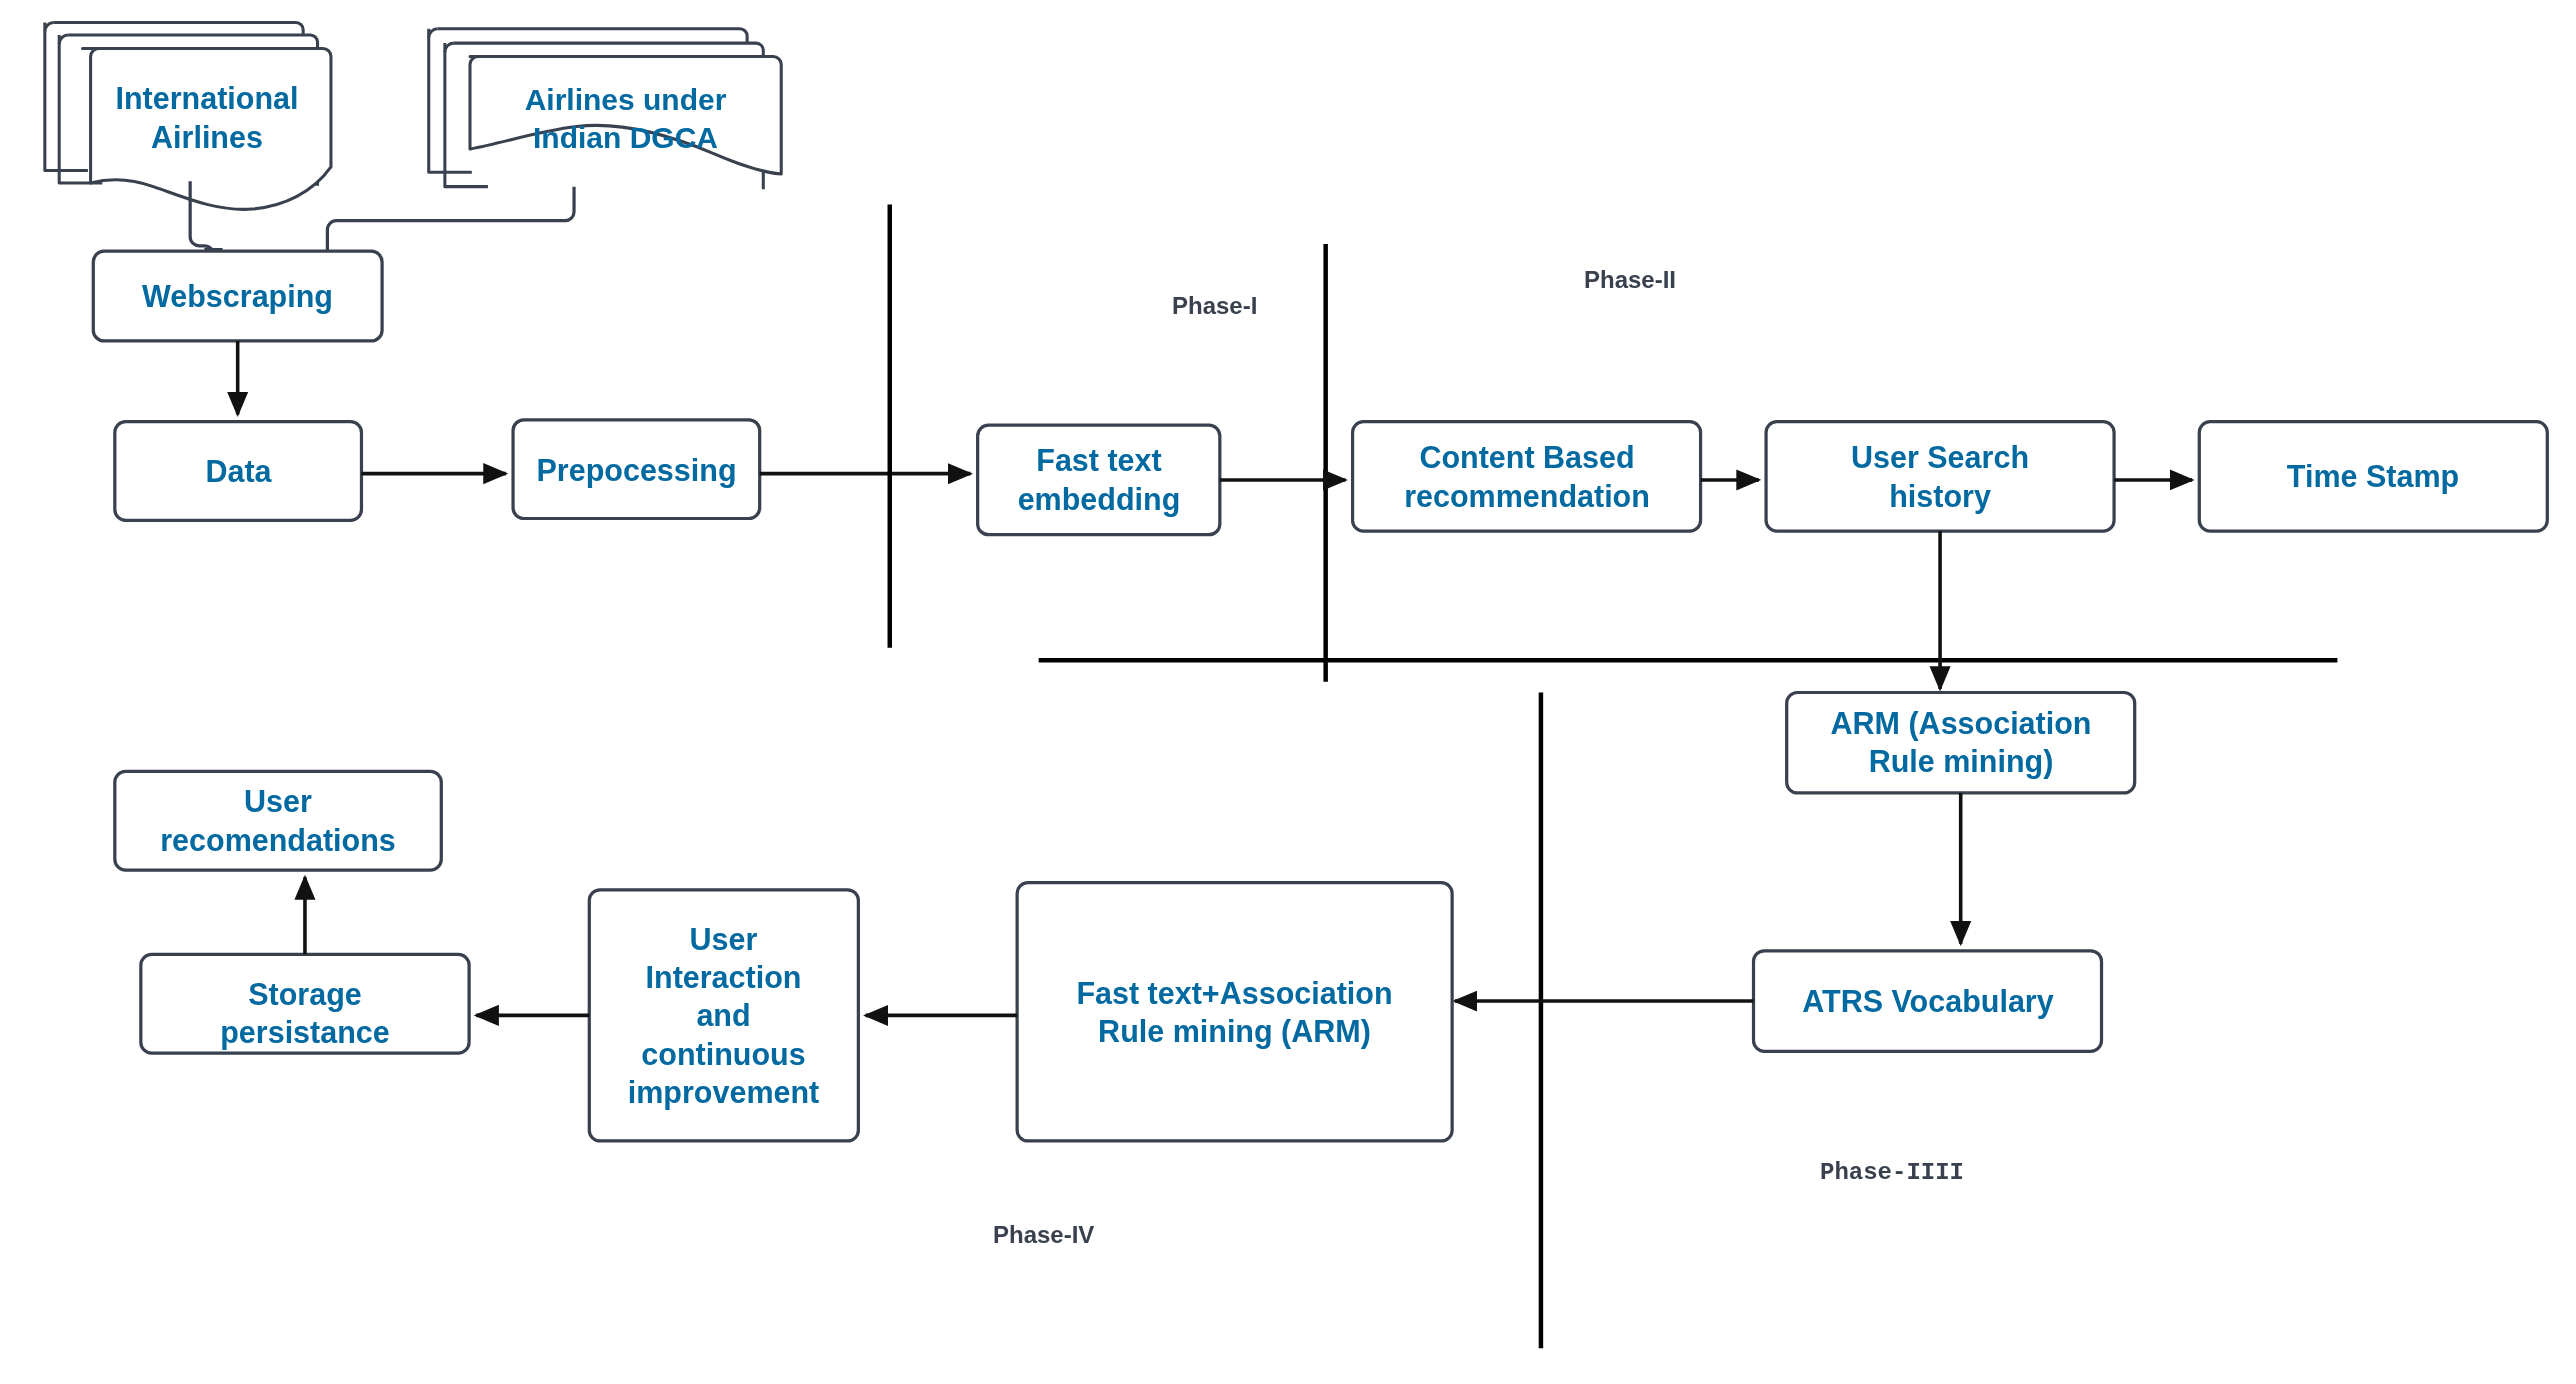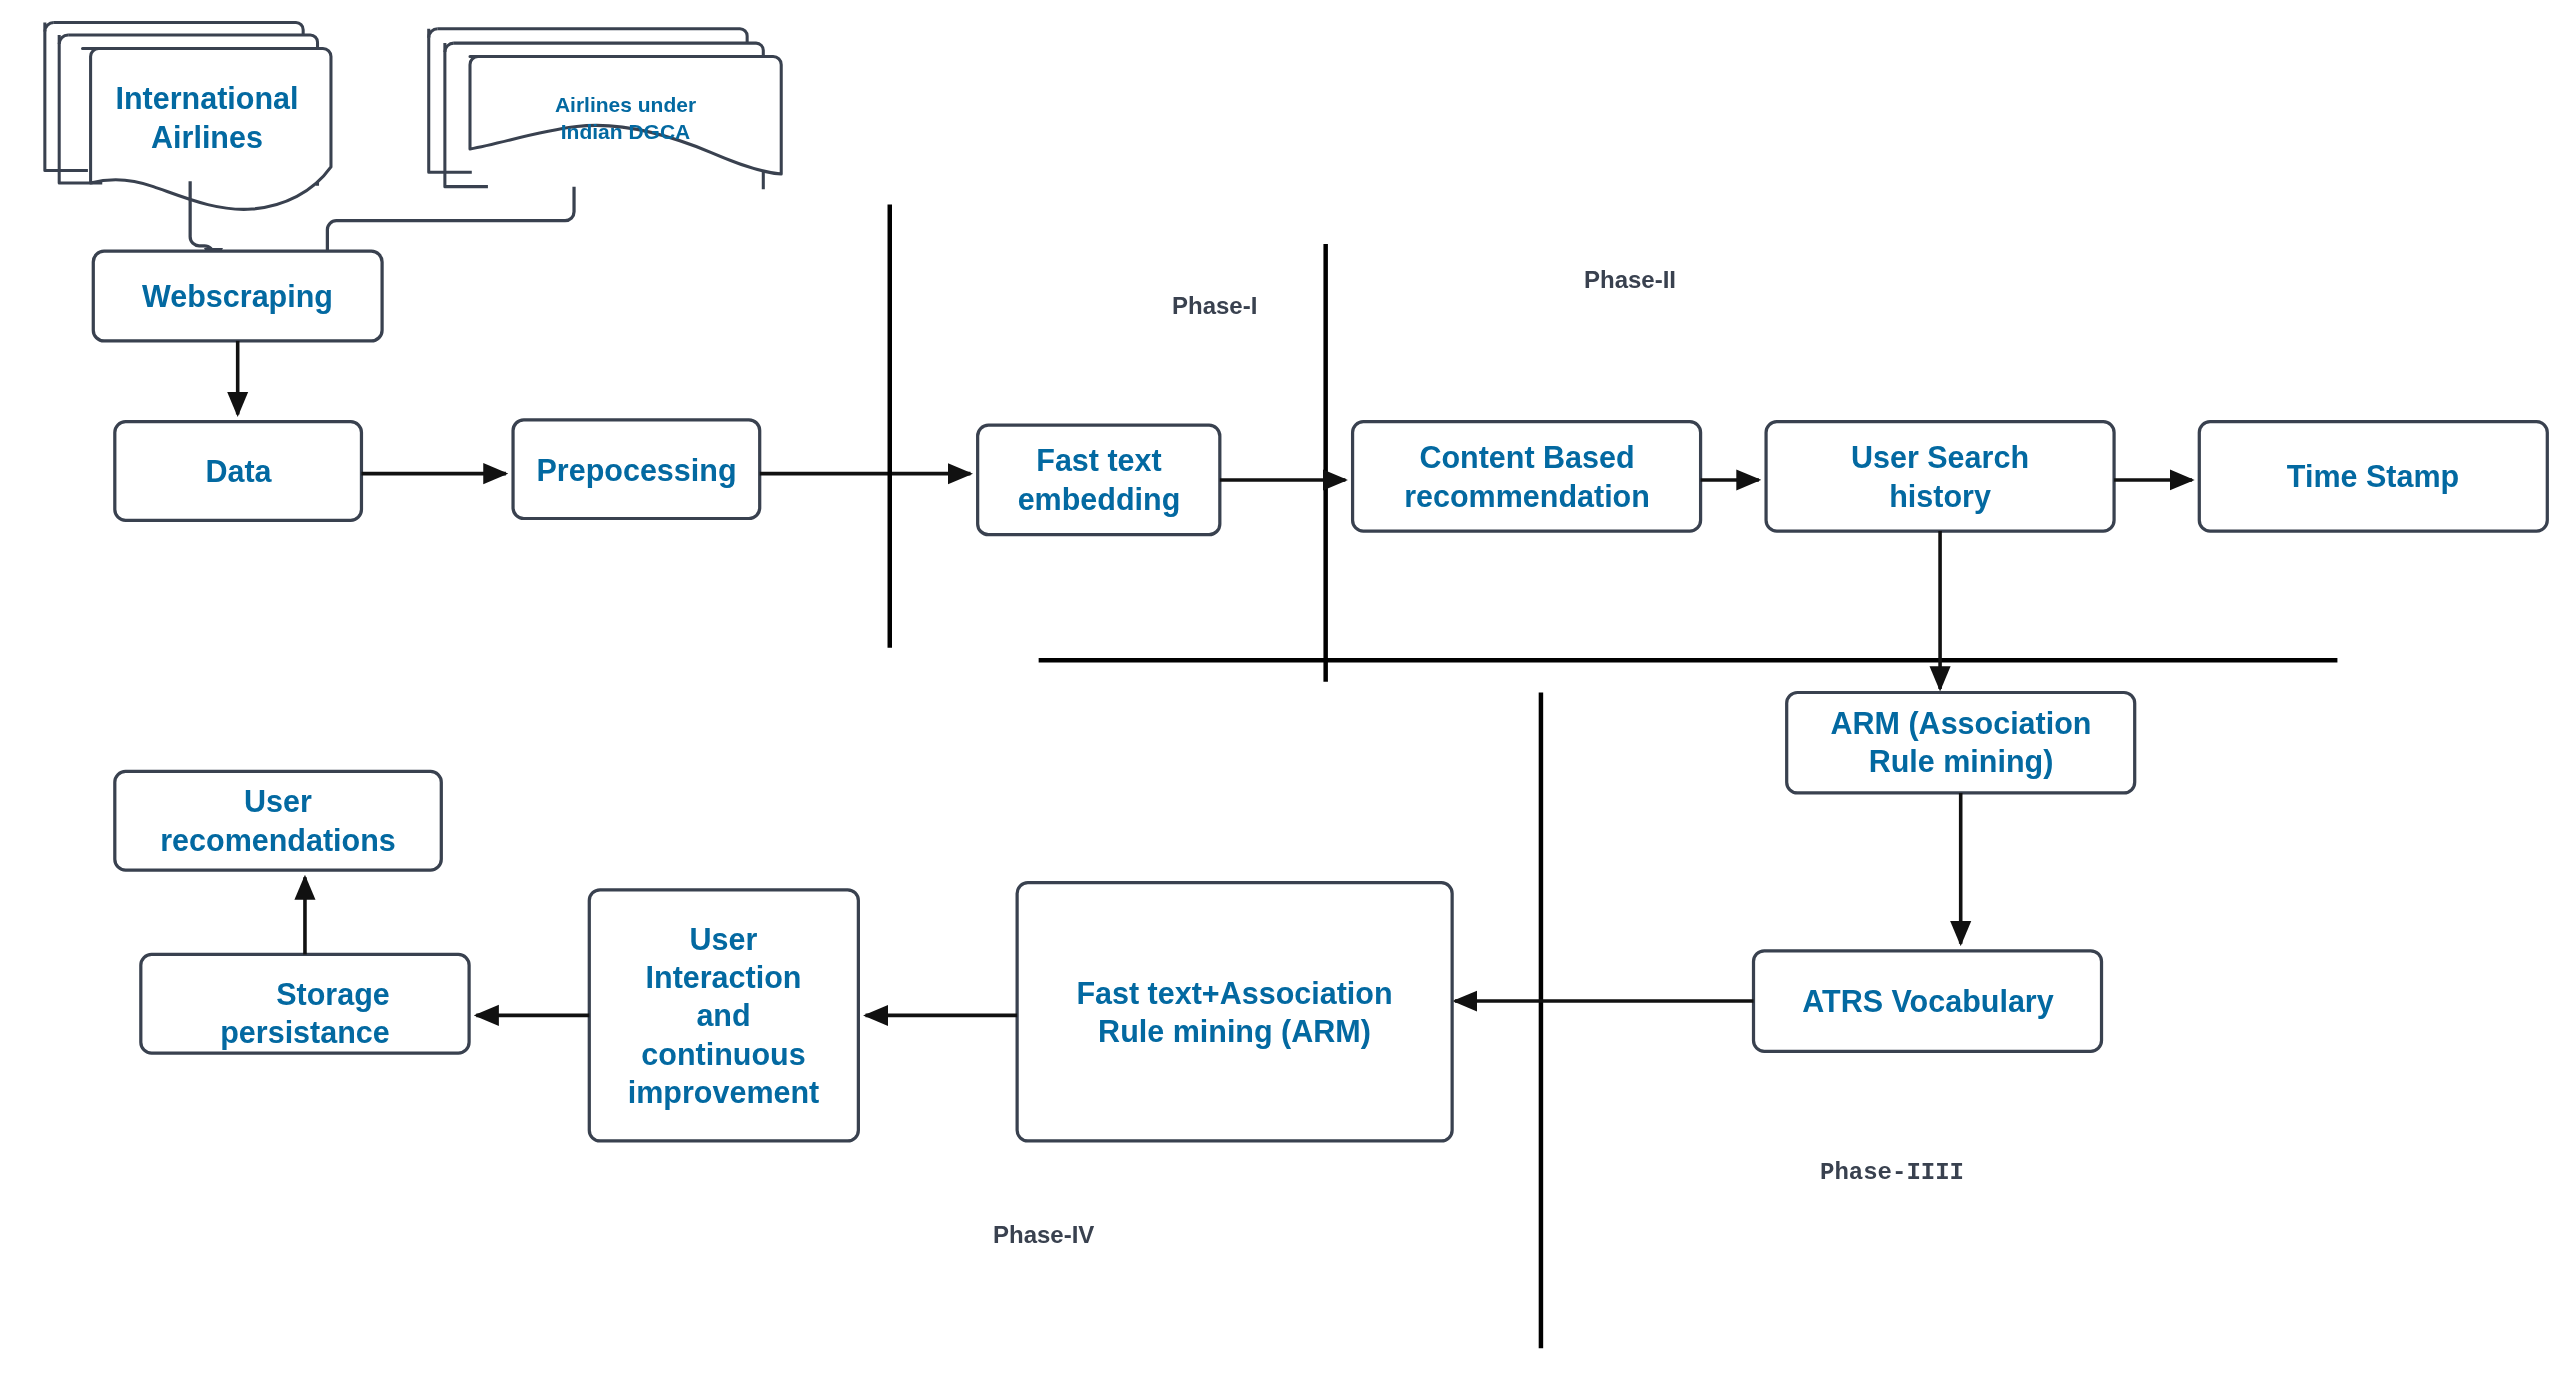--- a/index.html
+++ b/index.html
@@ -138,21 +138,21 @@
     <rect x="128" y="860" width="364" height="110" rx="12" ry="12" fill="#ffffff" stroke="#39414f" stroke-width="3.6"></rect>
 
     <path d="M 1134 1132 H 965" fill="none" stroke="#111111" stroke-width="4" marker-end="url(#ah-black)"></path>
     <path d="M 657 1132 H 531" fill="none" stroke="#111111" stroke-width="4" marker-end="url(#ah-black)"></path>
     <path d="M 340 1064 V 978" fill="none" stroke="#111111" stroke-width="4" marker-end="url(#ah-black)"></path>
   </svg>
 
   <div class="node-label" style="left:83px; top:59px; width:248px; height:117px; font-size:30.5px;">International
 Airlines</div>
 
-  <div class="node-label" style="left:470px; top:63px; width:311px; height:111px; font-size:21px;">Airlines under
+  <div class="node-label" style="left:470px; top:63px; width:311px; height:111px; font-size:30px;">Airlines under
 Indian DGCA</div>
 
   <div class="node-label" style="left:93px; top:251px; width:289px; height:90px; font-size:30.5px;border-radius:15px;">Webscraping</div>
 
   <div class="node-label" style="left:115px; top:422px; width:247px; height:99px; font-size:30.5px;">Data</div>
 
   <div class="node-label" style="left:513px; top:420px; width:247px; height:100px; font-size:30.5px;">Prepocessing</div>
 
   <div class="node-label" style="left:978px; top:425px; width:242px; height:109px; font-size:30.5px;">Fast text
 embedding</div>
@@ -172,21 +172,21 @@
 
   <div class="node-label" style="left:1017px; top:883px; width:435px; height:258px; font-size:30.5px;">Fast text+Association
 Rule mining (ARM)</div>
 
   <div class="node-label" style="left:589px; top:890px; width:269px; height:251px; font-size:30.5px;">User
 Interaction
 and
 continuous
 improvement</div>
 
-  <div class="node-label" style="left:141px; top:954px; width:328px; height:118px; font-size:30.5px;text-align:right;">Storage
+  <div class="node-label" style="left:141px; top:954px; width:328px; height:118px; font-size:30.5px;">Storage
 persistance</div>
 
   <div class="node-label" style="left:115px; top:771px; width:326px; height:99px; font-size:30.5px;">User
 recomendations</div>
 
   <div class="phase-label" style="left:1172px; top:292px;">Phase-I</div>
 
   <div class="phase-label" style="left:1584px; top:266px;">Phase-II</div>
 
   <div class="phase-label" style="left:993px; top:1221px;">Phase-IV</div>

